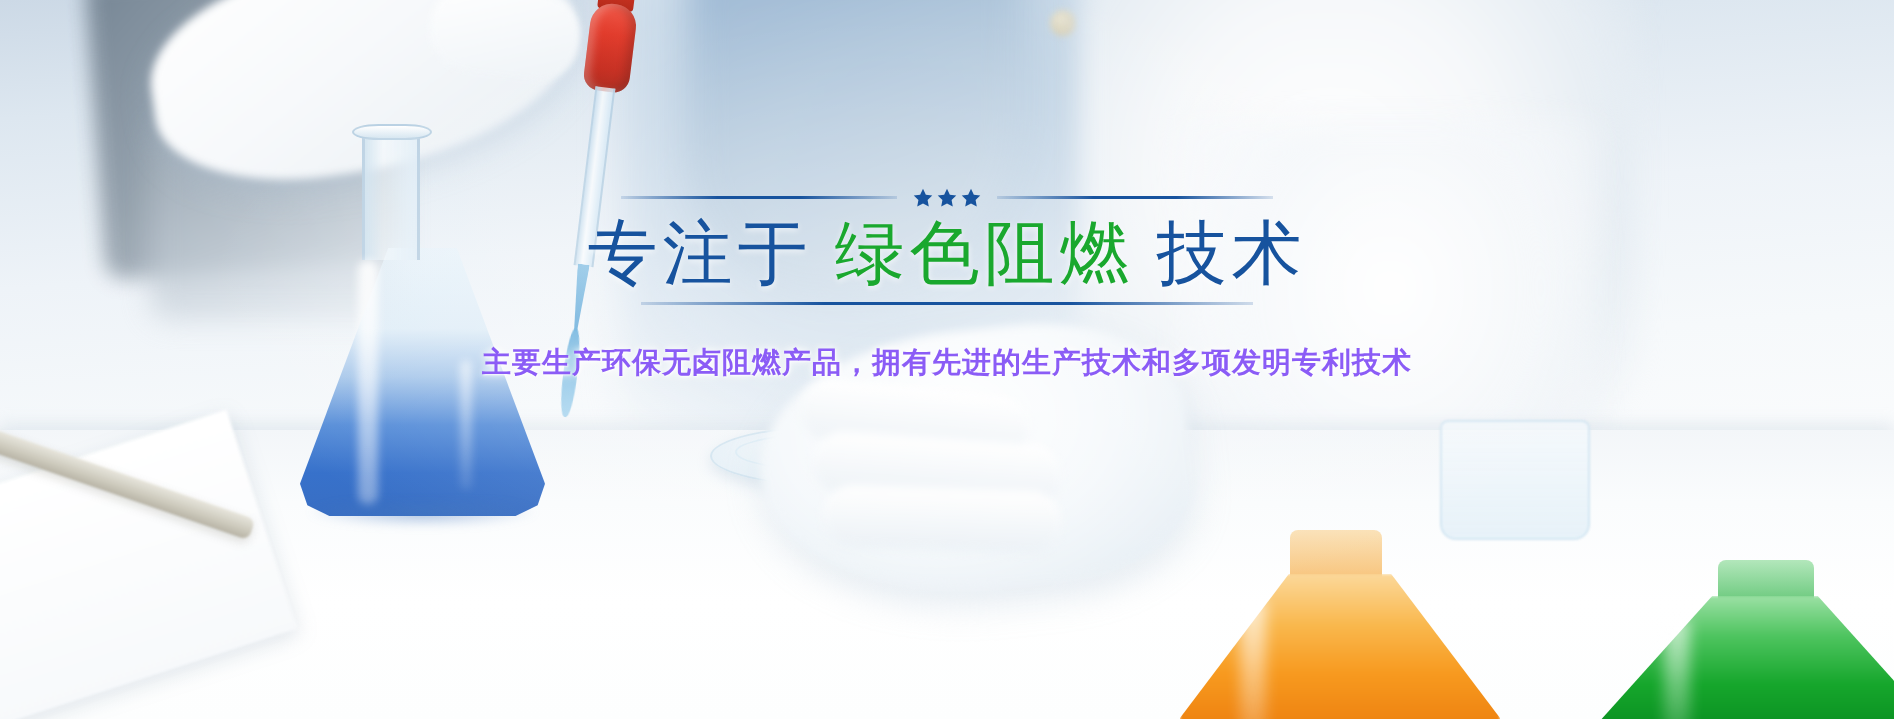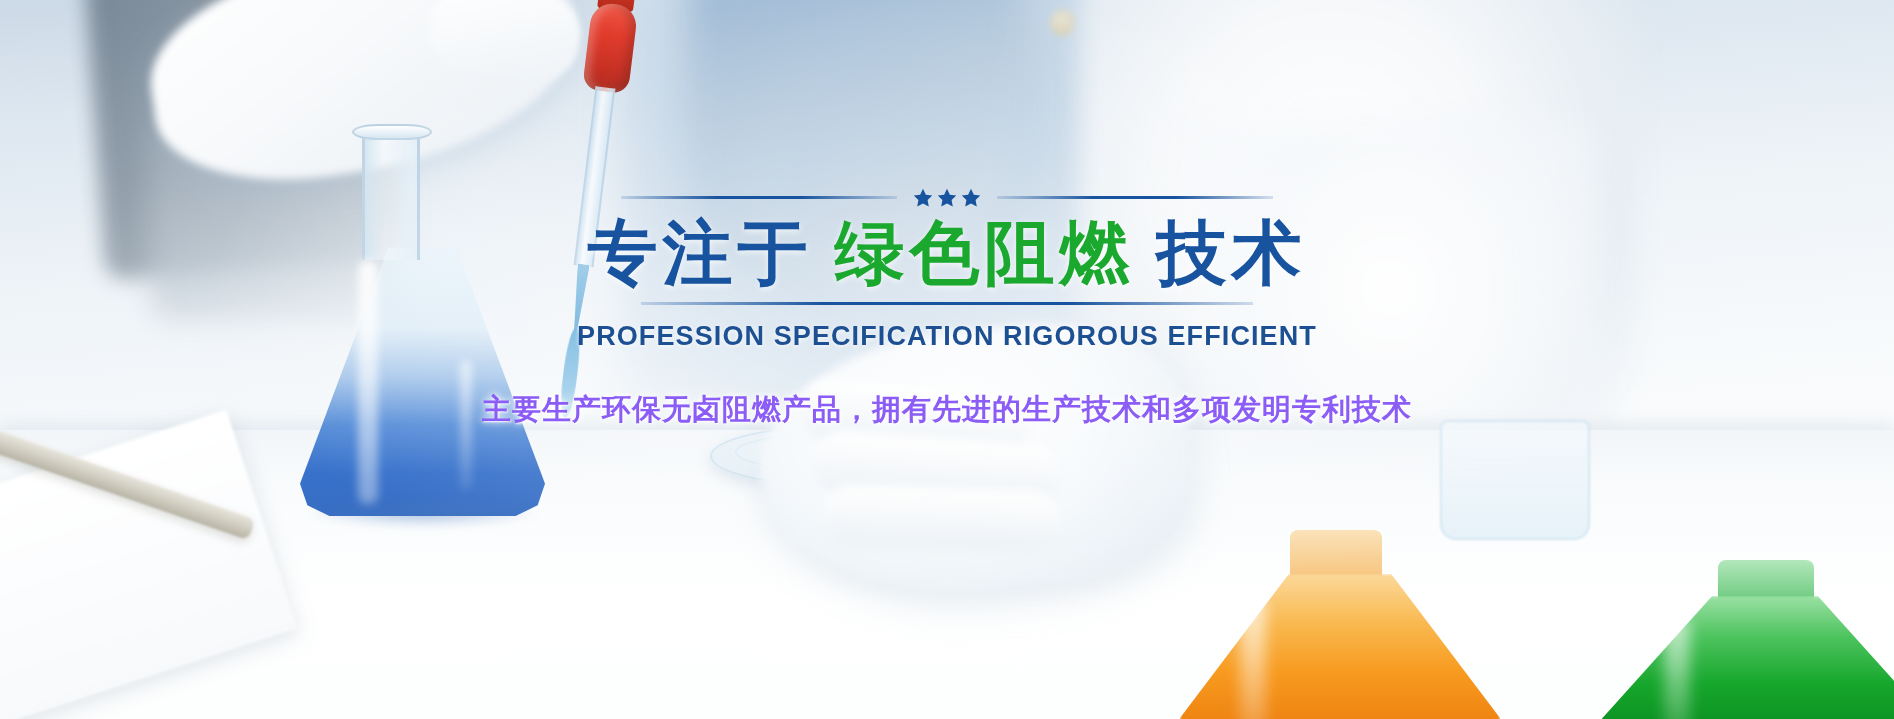--- a/index.html
+++ b/index.html
@@ -261,21 +261,21 @@
   }
   .stars { display:flex; gap:24px; padding:0 26px; }
   .star {
     width:0; height:0; position:relative; display:inline-block;
     color:#17539e; font-size:22px; line-height:1;
   }
   .star svg { position:absolute; left:-11px; top:-11px; }
 
   .headline {
     margin-top:16px;
-    font-size:70px; font-weight:bold; letter-spacing:5px;
+    font-size:70px; font-weight:normal; letter-spacing:5px;
     line-height:1.1; white-space:nowrap;
     text-shadow:0 2px 6px rgba(255,255,255,.75);
   }
   .hl-blue { color:#17539e; }
   .hl-green { color:#1aa82e; }
   .hl-gap { display:inline-block; width:22px; }
 
   .rule-bottom {
     width:612px; height:3px; margin-top:10px;
     background:linear-gradient(90deg, rgba(23,83,158,.18), #17539e 30%, #17539e 70%, rgba(23,83,158,.18));
@@ -386,18 +386,17 @@
       </div>
       <div class="rule"></div>
     </div>
 
     <div class="headline">
       <span class="hl-blue">专注于</span><span class="hl-gap"></span><span class="hl-green">绿色阻燃</span><span class="hl-gap"></span><span class="hl-blue">技术</span>
     </div>
 
     <div class="rule-bottom"></div>
 
-    <div class="subtitle-en">PROFESSION SPECIFICATION RIGOROUS EFFICIENT</div>
 
     <div class="desc-cn">主要生产环保无卤阻燃产品，拥有先进的生产技术和多项发明专利技术</div>
 
   </div>
 </div>
 
 </body></html>

